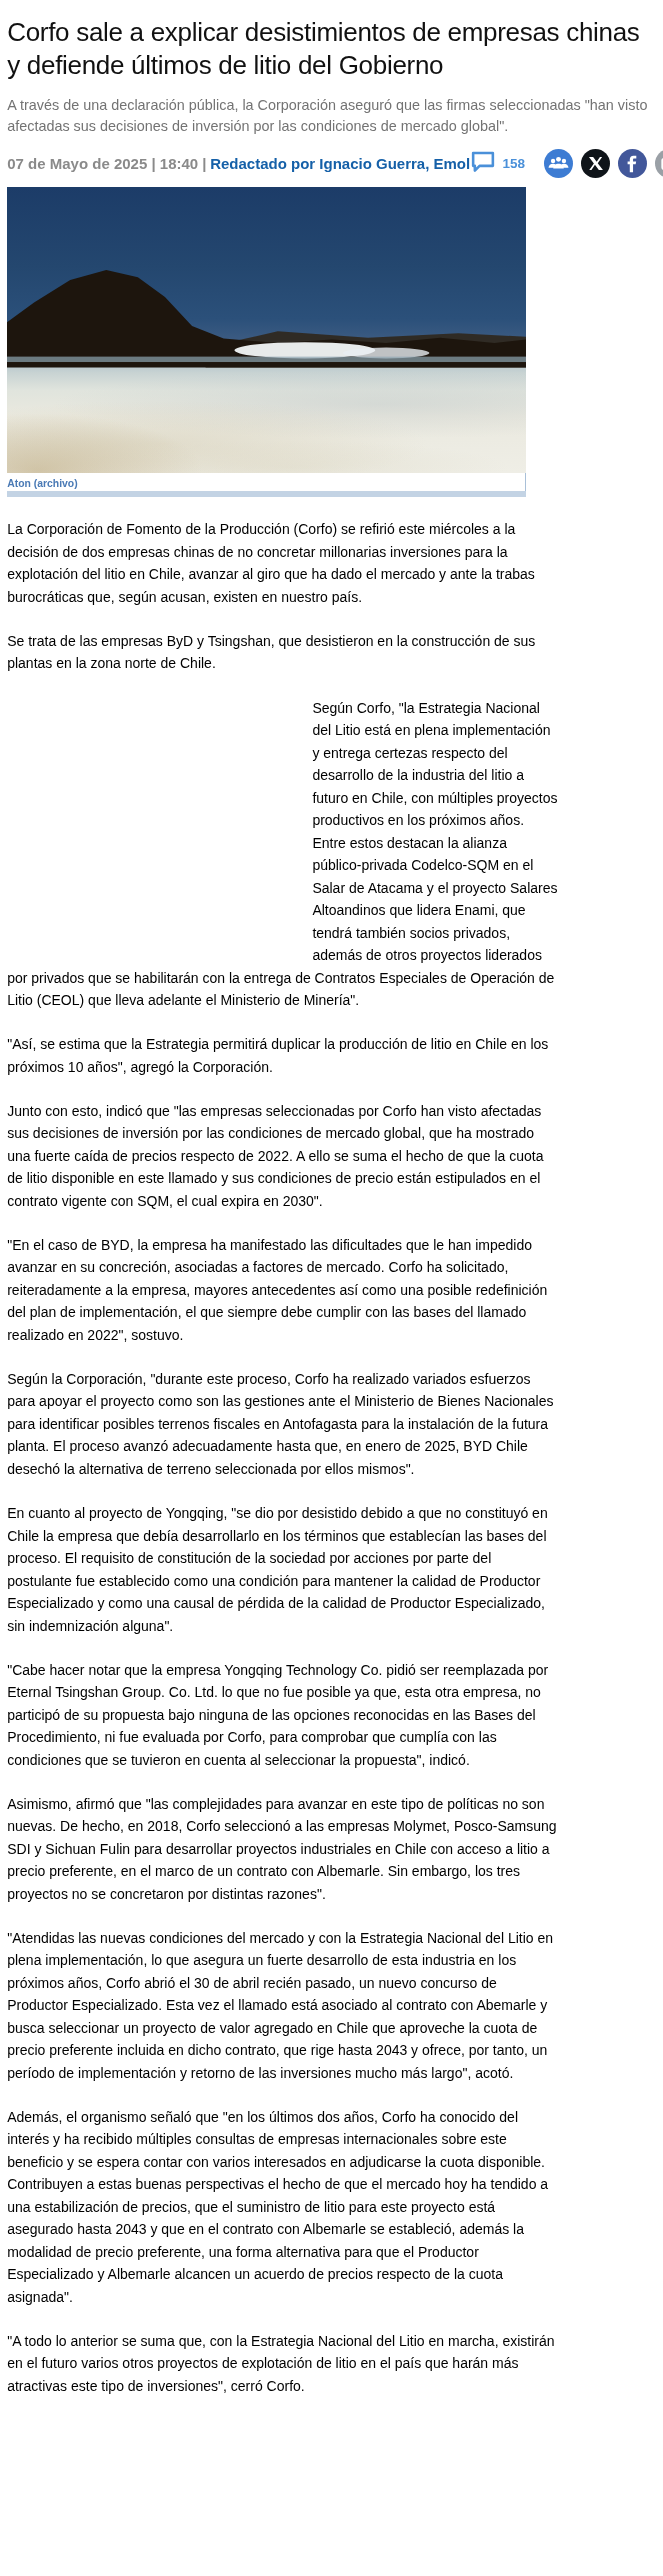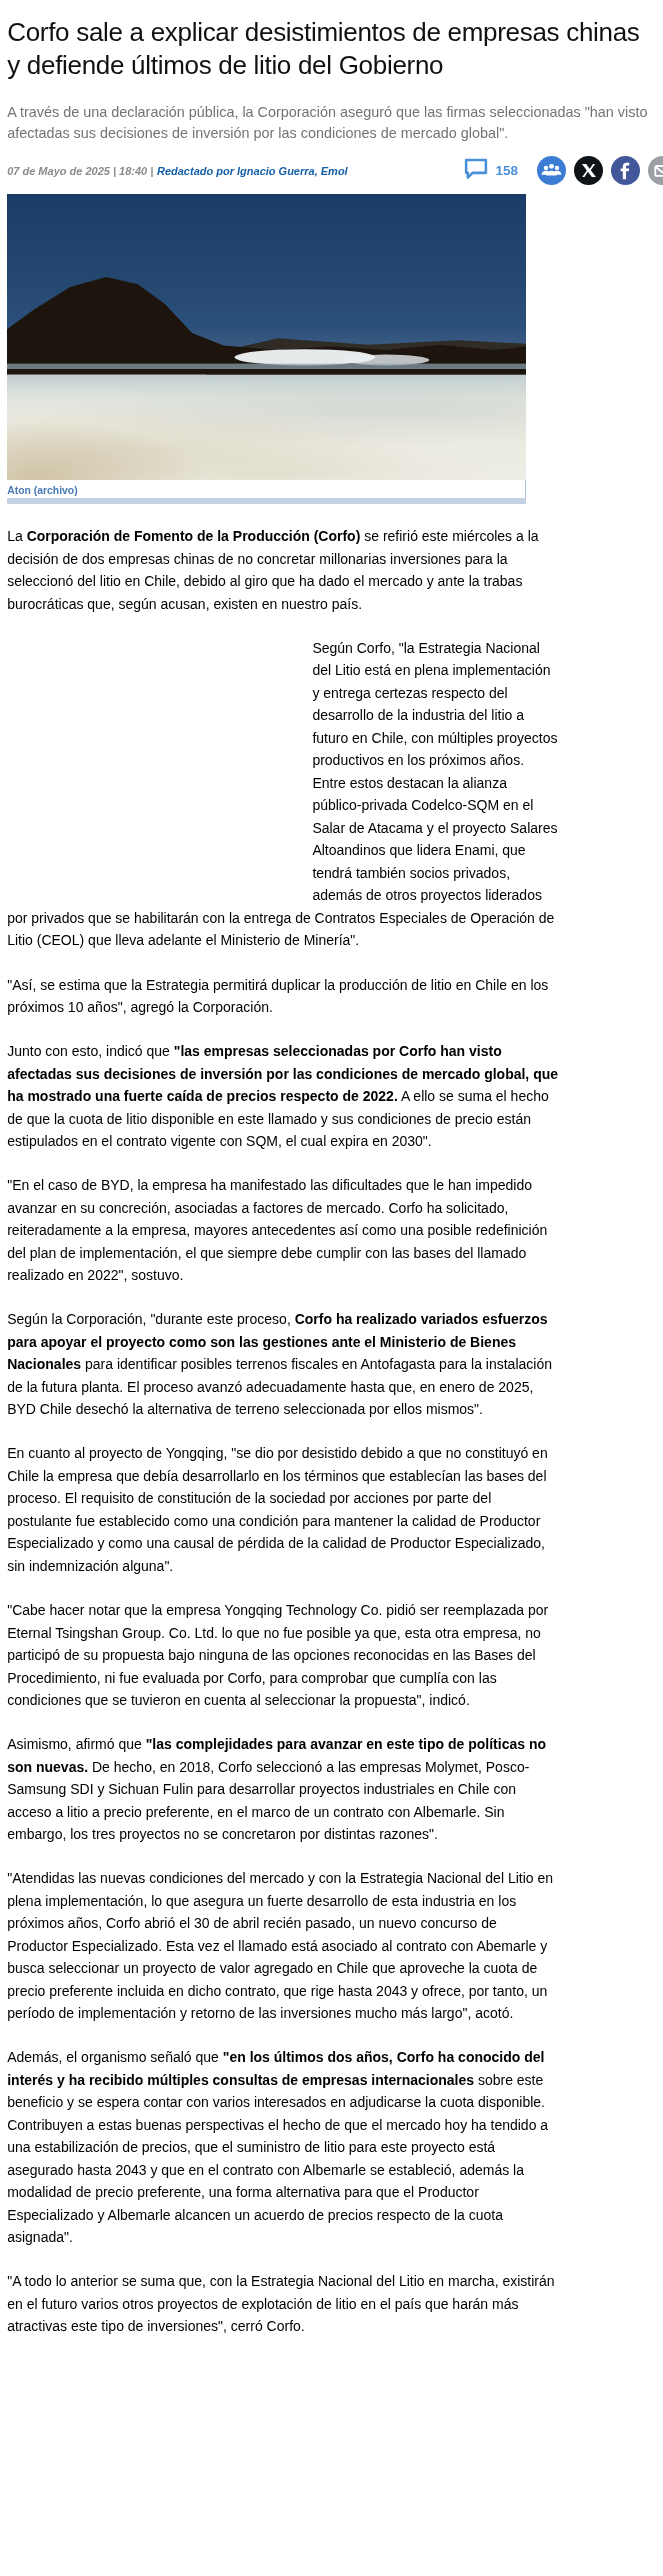--- a/index.html
+++ b/index.html
@@ -2,24 +2,24 @@
 <html lang="es" style="font-size:14.4px"><head>
 <meta charset="utf-8">
 <style>
   html,body { margin:0; padding:0; background:#fff; }
   body { width:664px; min-height:2576px; overflow-x:hidden;
          font-family:"Liberation Sans", sans-serif; color:#000; }
   .wrap { padding:12.6px 7.2px 0 7.2px; }
 
   h1.title { font-size:26px; line-height:33px; font-weight:400; letter-spacing:-0.3px;
              color:#111; margin:3.6px 0 0 0; max-width:642px; }
-  .subtitle { font-size:14.4px; line-height:21px; color:#737373; margin-top:20px; max-width:642px; }
+  .subtitle { font-size:14.4px; line-height:21px; color:#737373; margin-top:13px; max-width:642px; }
 
   .byline-row { display:flex; align-items:center; margin-top:10.8px; height:32px; }
-  .byline { font-size:11px; font-weight:bold; color:#8a8a8a; white-space:nowrap;font-style:italic; }
+  .byline { font-size:15px; font-weight:bold; color:#8a8a8a; white-space:nowrap; }
   .byline .author { color:#1560a8; margin-left:3.6px; cursor:pointer; }
   .social { margin-left:auto; display:flex; align-items:center; gap:8px; }
   .comments { display:flex; align-items:center; gap:6.3px; margin-right:10.8px; cursor:pointer; }
   .comments .count { color:#4a90d9; font-weight:bold; font-size:13.5px; }
   .circle-icon { width:29px; height:29px; flex:0 0 auto; cursor:pointer; }
   .icon-email { margin-right:-20px; }
 
   .photo { position:relative; width:519px; height:286px; margin-top:7.2px; overflow:hidden;
            background:linear-gradient(180deg,
              #1c3c68 0%, #24476f 28%, #2b507a 46%, #3f5d83 55%, #6d88a4 59%,
@@ -31,21 +31,21 @@
         radial-gradient(ellipse 379px 63px at 30% 90%, rgba(203,192,160,.35), transparent 70%),
         radial-gradient(ellipse 469px 49px at 72% 76%, rgba(170,182,190,.28), transparent 70%),
         radial-gradient(ellipse 289px 36px at 55% 98%, rgba(222,218,200,.5), transparent 75%); }
   .caption-row { width:519px; box-sizing:border-box; text-align:left; color:#4a7ab5;
                  font-weight:bold; font-size:10.4px; padding:4.5px 5.4px 2.7px 0;
                  border-right:1.8px solid #a9c0d8; }
   .caption-bar { width:519px; height:5.4px; background:#c3d3e4; }
 
   .article { width:552px; margin-top:16px; font-size:14px; line-height:22.5px; color:#000; }
   .article p { margin:21.6px 0; }
-  .article b { font-weight:bold; }
+  .article b { font-weight:normal; }
   .ad-float { float:left; width:298px; height:249px; margin-right:7.2px; background:#fff; }
 </style>
 </head>
 <body>
 
 <div class="wrap">
 
   <h1 class="title">Corfo sale a explicar desistimientos de empresas chinas y defiende últimos de litio del Gobierno</h1>
 
   <div class="subtitle">A través de una declaración pública, la Corporación aseguró que las firmas seleccionadas "han visto afectadas sus decisiones de inversión por las condiciones de mercado global".</div>
@@ -97,21 +97,22 @@
       <rect x="0" y="188" width="575" height="6" fill="#8ea6b4" opacity="0.7"></rect>
     </svg>
     <div class="flat-texture"></div>
   </div>
   <div class="caption-row">
     <span>Aton (archivo)</span>
   </div>
   <div class="caption-bar"></div>
 
   <div class="article">
-      <p><span>La </span><b>Corporación de Fomento de la Producción (Corfo)</b><span> se refirió este miércoles a la decisión de dos empresas chinas de no concretar millonarias inversiones para la seleccionó del litio en Chile, debido al giro que ha dado el mercado y ante la trabas burocráticas que, según acusan, existen en nuestro país.</span></p>
+      <p><span>La </span><b>Corporación de Fomento de la Producción (Corfo)</b><span> se refirió este miércoles a la decisión de dos empresas chinas de no concretar millonarias inversiones para la explotación del litio en Chile, avanzar al giro que ha dado el mercado y ante la trabas burocráticas que, según acusan, existen en nuestro país.</span></p>
+      <p><span>Se trata de las empresas </span><b>ByD y Tsingshan,</b><span> que desistieron en la construcción de sus plantas en la zona norte de Chile.</span></p>
       <p><span class="ad-float"></span><span>Según Corfo, "la Estrategia Nacional del Litio está en plena implementación y entrega certezas respecto del desarrollo de la industria del litio a futuro en Chile, con múltiples proyectos productivos en los próximos años. Entre estos destacan la alianza público-privada Codelco-SQM en el Salar de Atacama y el proyecto Salares Altoandinos que lidera Enami, que tendrá también socios privados, además de otros proyectos liderados por privados que se habilitarán con la entrega de Contratos Especiales de Operación de Litio (CEOL) que lleva adelante el Ministerio de Minería".</span></p>
       <p><span>"Así, se estima que la Estrategia permitirá duplicar la producción de litio en Chile en los próximos 10 años", agregó la Corporación.</span></p>
       <p><span>Junto con esto, indicó que </span><b>"las empresas seleccionadas por Corfo han visto afectadas sus decisiones de inversión por las condiciones de mercado global, que ha mostrado una fuerte caída de precios respecto de 2022.</b><span> A ello se suma el hecho de que la cuota de litio disponible en este llamado y sus condiciones de precio están estipulados en el contrato vigente con SQM, el cual expira en 2030".</span></p>
       <p><span>"En el caso de BYD, la empresa ha manifestado las dificultades que le han impedido avanzar en su concreción, asociadas a factores de mercado. Corfo ha solicitado, reiteradamente a la empresa, mayores antecedentes así como una posible redefinición del plan de implementación, el que siempre debe cumplir con las bases del llamado realizado en 2022", sostuvo.</span></p>
       <p><span>Según la Corporación, "durante este proceso, </span><b>Corfo ha realizado variados esfuerzos para apoyar el proyecto como son las gestiones ante el Ministerio de Bienes Nacionales</b><span> para identificar posibles terrenos fiscales en Antofagasta para la instalación de la futura planta. El proceso avanzó adecuadamente hasta que, en enero de 2025, BYD Chile desechó la alternativa de terreno seleccionada por ellos mismos".</span></p>
       <p><span>En cuanto al proyecto de Yongqing, "se dio por desistido debido a que no constituyó en Chile la empresa que debía desarrollarlo en los términos que establecían las bases del proceso. El requisito de constitución de la sociedad por acciones por parte del postulante fue establecido como una condición para mantener la calidad de Productor Especializado y como una causal de pérdida de la calidad de Productor Especializado, sin indemnización alguna".</span></p>
       <p><span>"Cabe hacer notar que la empresa Yongqing Technology Co. pidió ser reemplazada por Eternal Tsingshan Group. Co. Ltd. lo que no fue posible ya que, esta otra empresa, no participó de su propuesta bajo ninguna de las opciones reconocidas en las Bases del Procedimiento, ni fue evaluada por Corfo, para comprobar que cumplía con las condiciones que se tuvieron en cuenta al seleccionar la propuesta", indicó.</span></p>
       <p><span>Asimismo, afirmó que </span><b>"las complejidades para avanzar en este tipo de políticas no son nuevas.</b><span> De hecho, en 2018, Corfo seleccionó a las empresas Molymet, Posco-Samsung SDI y Sichuan Fulin para desarrollar proyectos industriales en Chile con acceso a litio a precio preferente, en el marco de un contrato con Albemarle. Sin embargo, los tres proyectos no se concretaron por distintas razones".</span></p>
       <p><span>"Atendidas las nuevas condiciones del mercado y con la Estrategia Nacional del Litio en plena implementación, lo que asegura un fuerte desarrollo de esta industria en los próximos años, Corfo abrió el 30 de abril recién pasado, un nuevo concurso de Productor Especializado. Esta vez el llamado está asociado al contrato con Abemarle y busca seleccionar un proyecto de valor agregado en Chile que aproveche la cuota de precio preferente incluida en dicho contrato, que rige hasta 2043 y ofrece, por tanto, un período de implementación y retorno de las inversiones mucho más largo", acotó.</span></p>
       <p><span>Además, el organismo señaló que </span><b>"en los últimos dos años, Corfo ha conocido del interés y ha recibido múltiples consultas de empresas internacionales</b><span> sobre este beneficio y se espera contar con varios interesados en adjudicarse la cuota disponible. Contribuyen a estas buenas perspectivas el hecho de que el mercado hoy ha tendido a una estabilización de precios, que el suministro de litio para este proyecto está asegurado hasta 2043 y que en el contrato con Albemarle se estableció, además la modalidad de precio preferente, una forma alternativa para que el Productor Especializado y Albemarle alcancen un acuerdo de precios respecto de la cuota asignada".</span></p>

